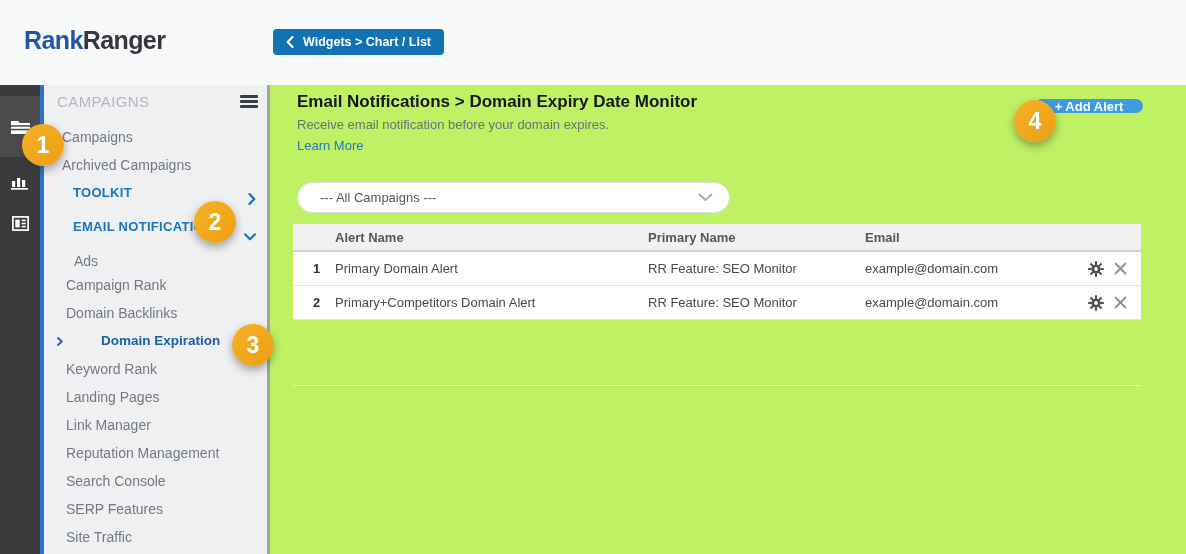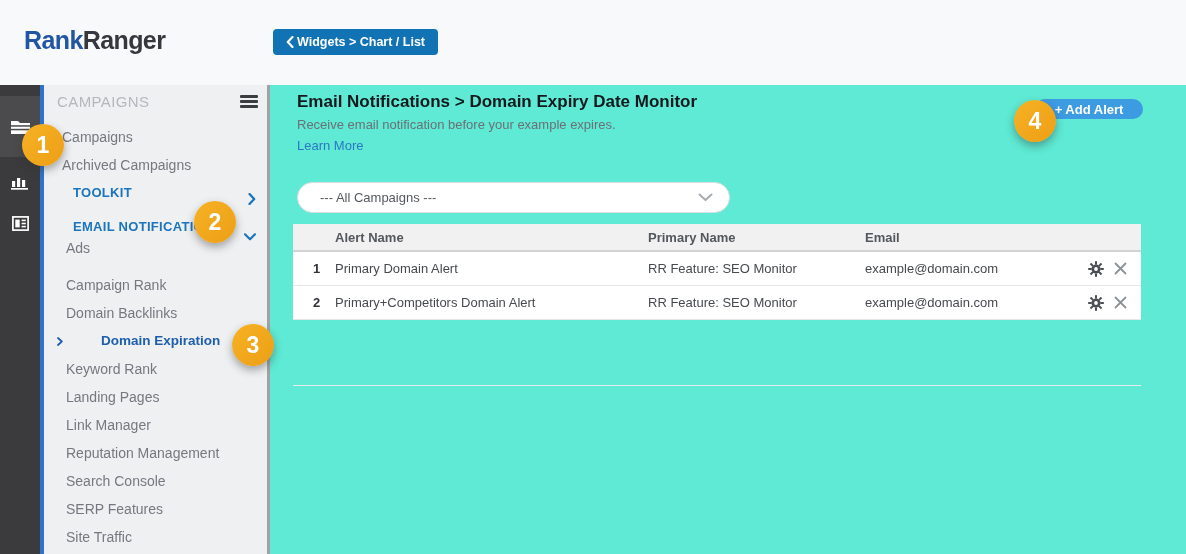--- a/index.html
+++ b/index.html
@@ -1,31 +1,31 @@
 <!DOCTYPE html>
 <html><head>
 <meta charset="utf-8">
 <style>
   * { margin:0; padding:0; box-sizing:border-box; }
   html,body { background:#e9e9e9; }
   .screen {
     position:relative; width:1186px; height:554px; overflow:hidden;
-    background:#5eead4; font-family:"Liberation Sans", sans-serif;
+    background:#bef264; font-family:"Liberation Sans", sans-serif;
   }
 
   
   .topbar { position:absolute; left:0; top:0; width:1186px; height:85px; background:#f8f9fa; }
   .logo { position:absolute; left:24px; top:26px; font-size:25px; font-weight:bold; letter-spacing:-0.6px; cursor:pointer; }
   .logo .rank { color:#2156a4; }
   .logo .ranger { color:#36383e; }
   .nav-btn {
     position:absolute; left:273px; top:29px; height:26px; padding:0 13px;
     background:#1173b4; border:none; border-radius:4px; color:#fff;
     font-family:"Liberation Sans",sans-serif; font-size:12.5px; font-weight:bold;
-    display:flex; align-items:center; gap:3px; cursor:pointer;
+    display:flex; align-items:center; gap:9px; cursor:pointer;
   }
 
   
   .rail { position:absolute; left:0; top:85px; width:40px; height:469px; background:#3b3b3d; }
   .rail-item { position:absolute; left:0; width:40px; height:44px; display:flex; align-items:center; justify-content:center; cursor:pointer; }
   .rail-item.active { top:11px; height:61px; background:#4b4b4d; }
   .rail-item.r2 { top:75px; }
   .rail-item.r3 { top:116px; }
   .blue-divider { position:absolute; left:40px; top:85px; width:4px; height:469px; background:#2e74cd; }
 
@@ -39,21 +39,21 @@
   .s-sec .chev { position:absolute; right:11px; top:8px; }
   .s-sub { padding-left:22px; }
   .s-active { padding-left:13px; font-size:13.5px; font-weight:bold; color:#1d5fae; display:flex; align-items:center; gap:5px; }
 
   
   .content { position:absolute; left:270px; top:85px; width:916px; height:469px; }
   .page-title { position:absolute; left:27px; top:7px; font-size:17px; font-weight:bold; color:#15181c; }
   .page-sub { position:absolute; left:27px; top:32px; font-size:13px; color:#6b7076; }
   .learn-more { position:absolute; left:27px; top:53px; font-size:13px; color:#2d76c4; cursor:pointer; text-decoration:none; }
   .add-btn {
-    position:absolute; left:765px; top:14px; width:108px; height:20px; border:none;
+    position:absolute; left:765px; top:14px; width:108px; height:14px; border:none;
     border-radius:15px; background:#3d9be2; color:#fff; font-family:"Liberation Sans",sans-serif;
     font-size:13px; font-weight:bold; cursor:pointer; z-index:5;
   }
   .dropdown {
     position:absolute; left:27px; top:97px; width:433px; height:31px; background:#fff;
     border:1px solid #dcdfe2; border-radius:16px; display:flex; align-items:center;
     justify-content:space-between; padding:0 16px 0 22px; font-size:13px; color:#55595e; cursor:pointer;
   }
   .table { position:absolute; left:23px; top:139px; width:848px; }
   .t-head {
@@ -158,21 +158,21 @@
     </div>
     <div class="s-item s-sec" style="top:128px;">
       <span>EMAIL NOTIFICATIONS</span>
       <span class="chev" style="top:10px;">
         <svg width="12" height="8" viewBox="0 0 12 8">
             <path d="M1 1.3 L6 6.3 L11 1.3" stroke="#1b74bc" stroke-width="2.2" fill="none" stroke-linecap="round" stroke-linejoin="round"></path>
           </svg>
       </span>
     </div>
 
-    <div class="s-item s-sub" style="top:149px;">Ads</div>
+    <div class="s-item s-sub" style="top:162px;margin-left:8px;">Ads</div>
     <div class="s-item s-sub" style="top:186px;">Campaign Rank</div>
     <div class="s-item s-sub" style="top:214px;">Domain Backlinks</div>
     <div class="s-item s-active" style="top:242px;gap:38px;">
       <span style="display:flex;">
         <svg width="6" height="9" viewBox="0 0 6 9">
             <path d="M1 1 L4.8 4.5 L1 8" stroke="#1d5fae" stroke-width="1.8" fill="none" stroke-linecap="round" stroke-linejoin="round"></path>
           </svg>
       </span>
       <span>Domain Expiration</span>
     </div>
@@ -180,21 +180,21 @@
     <div class="s-item s-sub" style="top:298px;">Landing Pages</div>
     <div class="s-item s-sub" style="top:326px;">Link Manager</div>
     <div class="s-item s-sub" style="top:354px;">Reputation Management</div>
     <div class="s-item s-sub" style="top:382px;">Search Console</div>
     <div class="s-item s-sub" style="top:410px;">SERP Features</div>
     <div class="s-item s-sub" style="top:438px;">Site Traffic</div>
   </aside>
 
   <main class="content">
     <h1 class="page-title">Email Notifications &gt; Domain Expiry Date Monitor</h1>
-    <p class="page-sub">Receive email notification before your example expires.</p>
+    <p class="page-sub">Receive email notification before your domain expires.</p>
     <a class="learn-more">Learn More</a>
     <button class="add-btn">+ Add Alert</button>
 
     <div class="dropdown">
       <span>--- All Campaigns ---</span>
       <span style="display:flex;">
         <svg width="15" height="9" viewBox="0 0 15 9">
             <path d="M1.5 1.5 L7.5 7 L13.5 1.5" stroke="#a7abb0" stroke-width="2" fill="none" stroke-linecap="round" stroke-linejoin="round"></path>
           </svg>
       </span>

